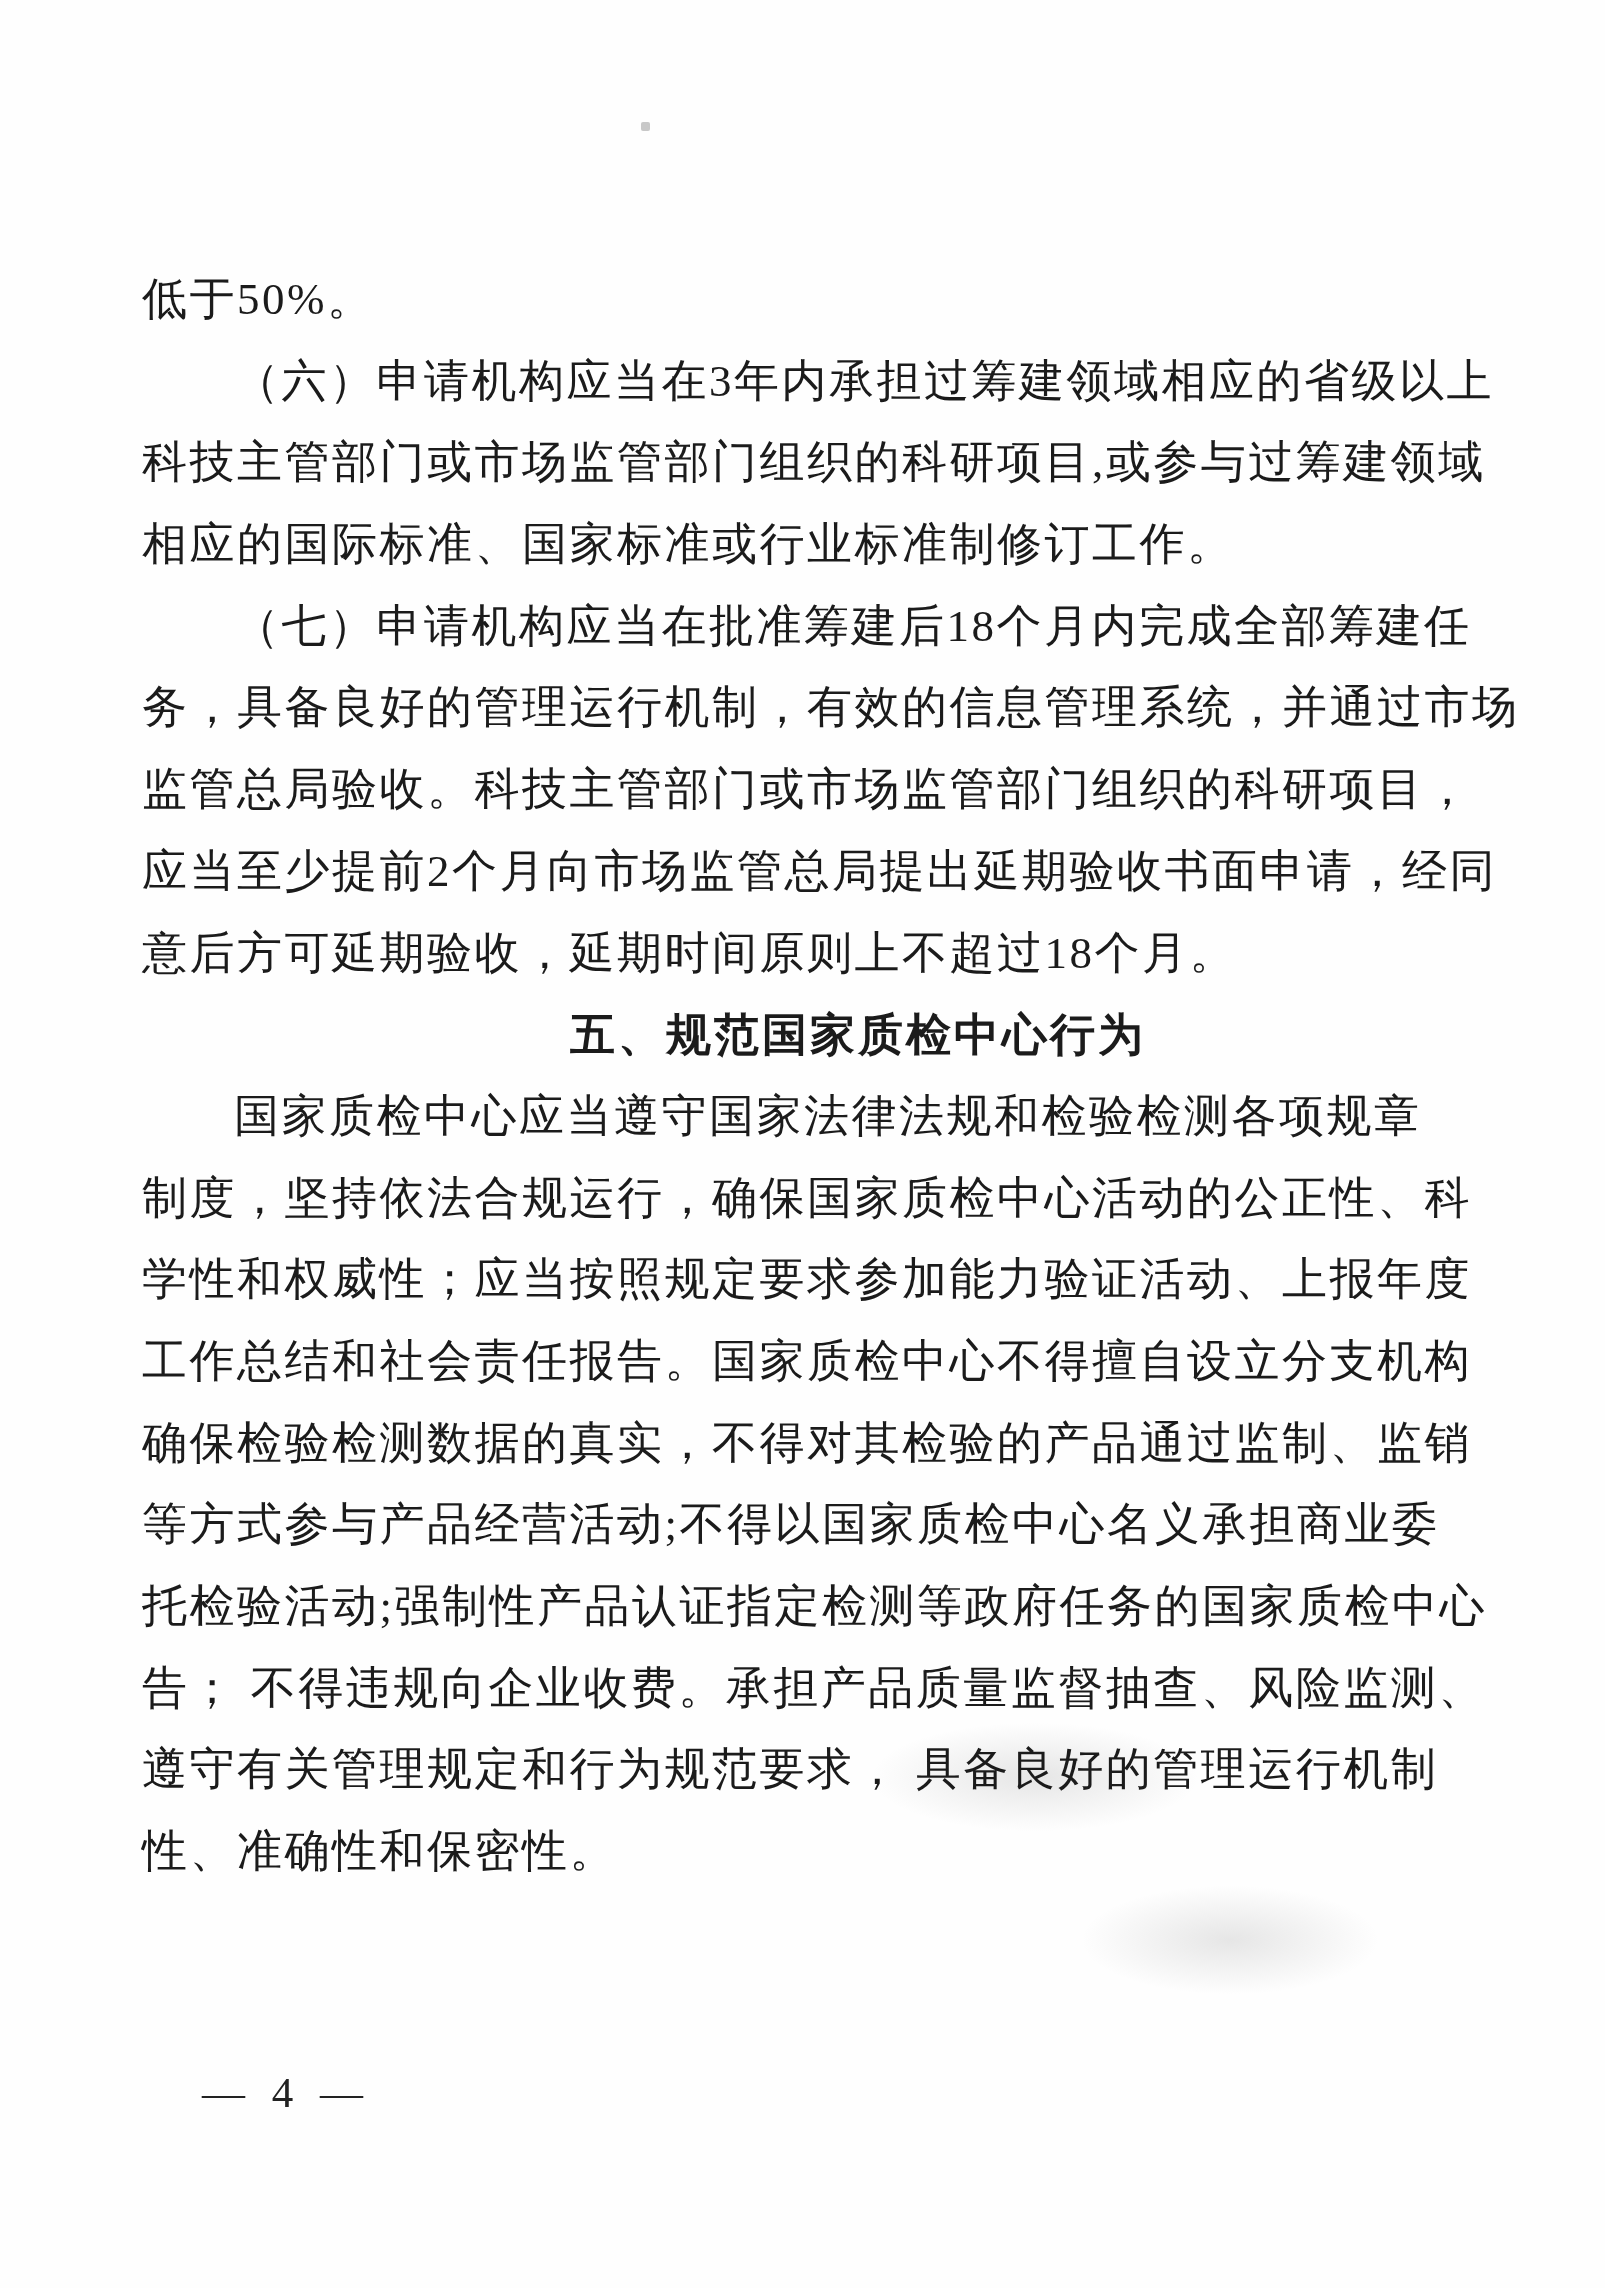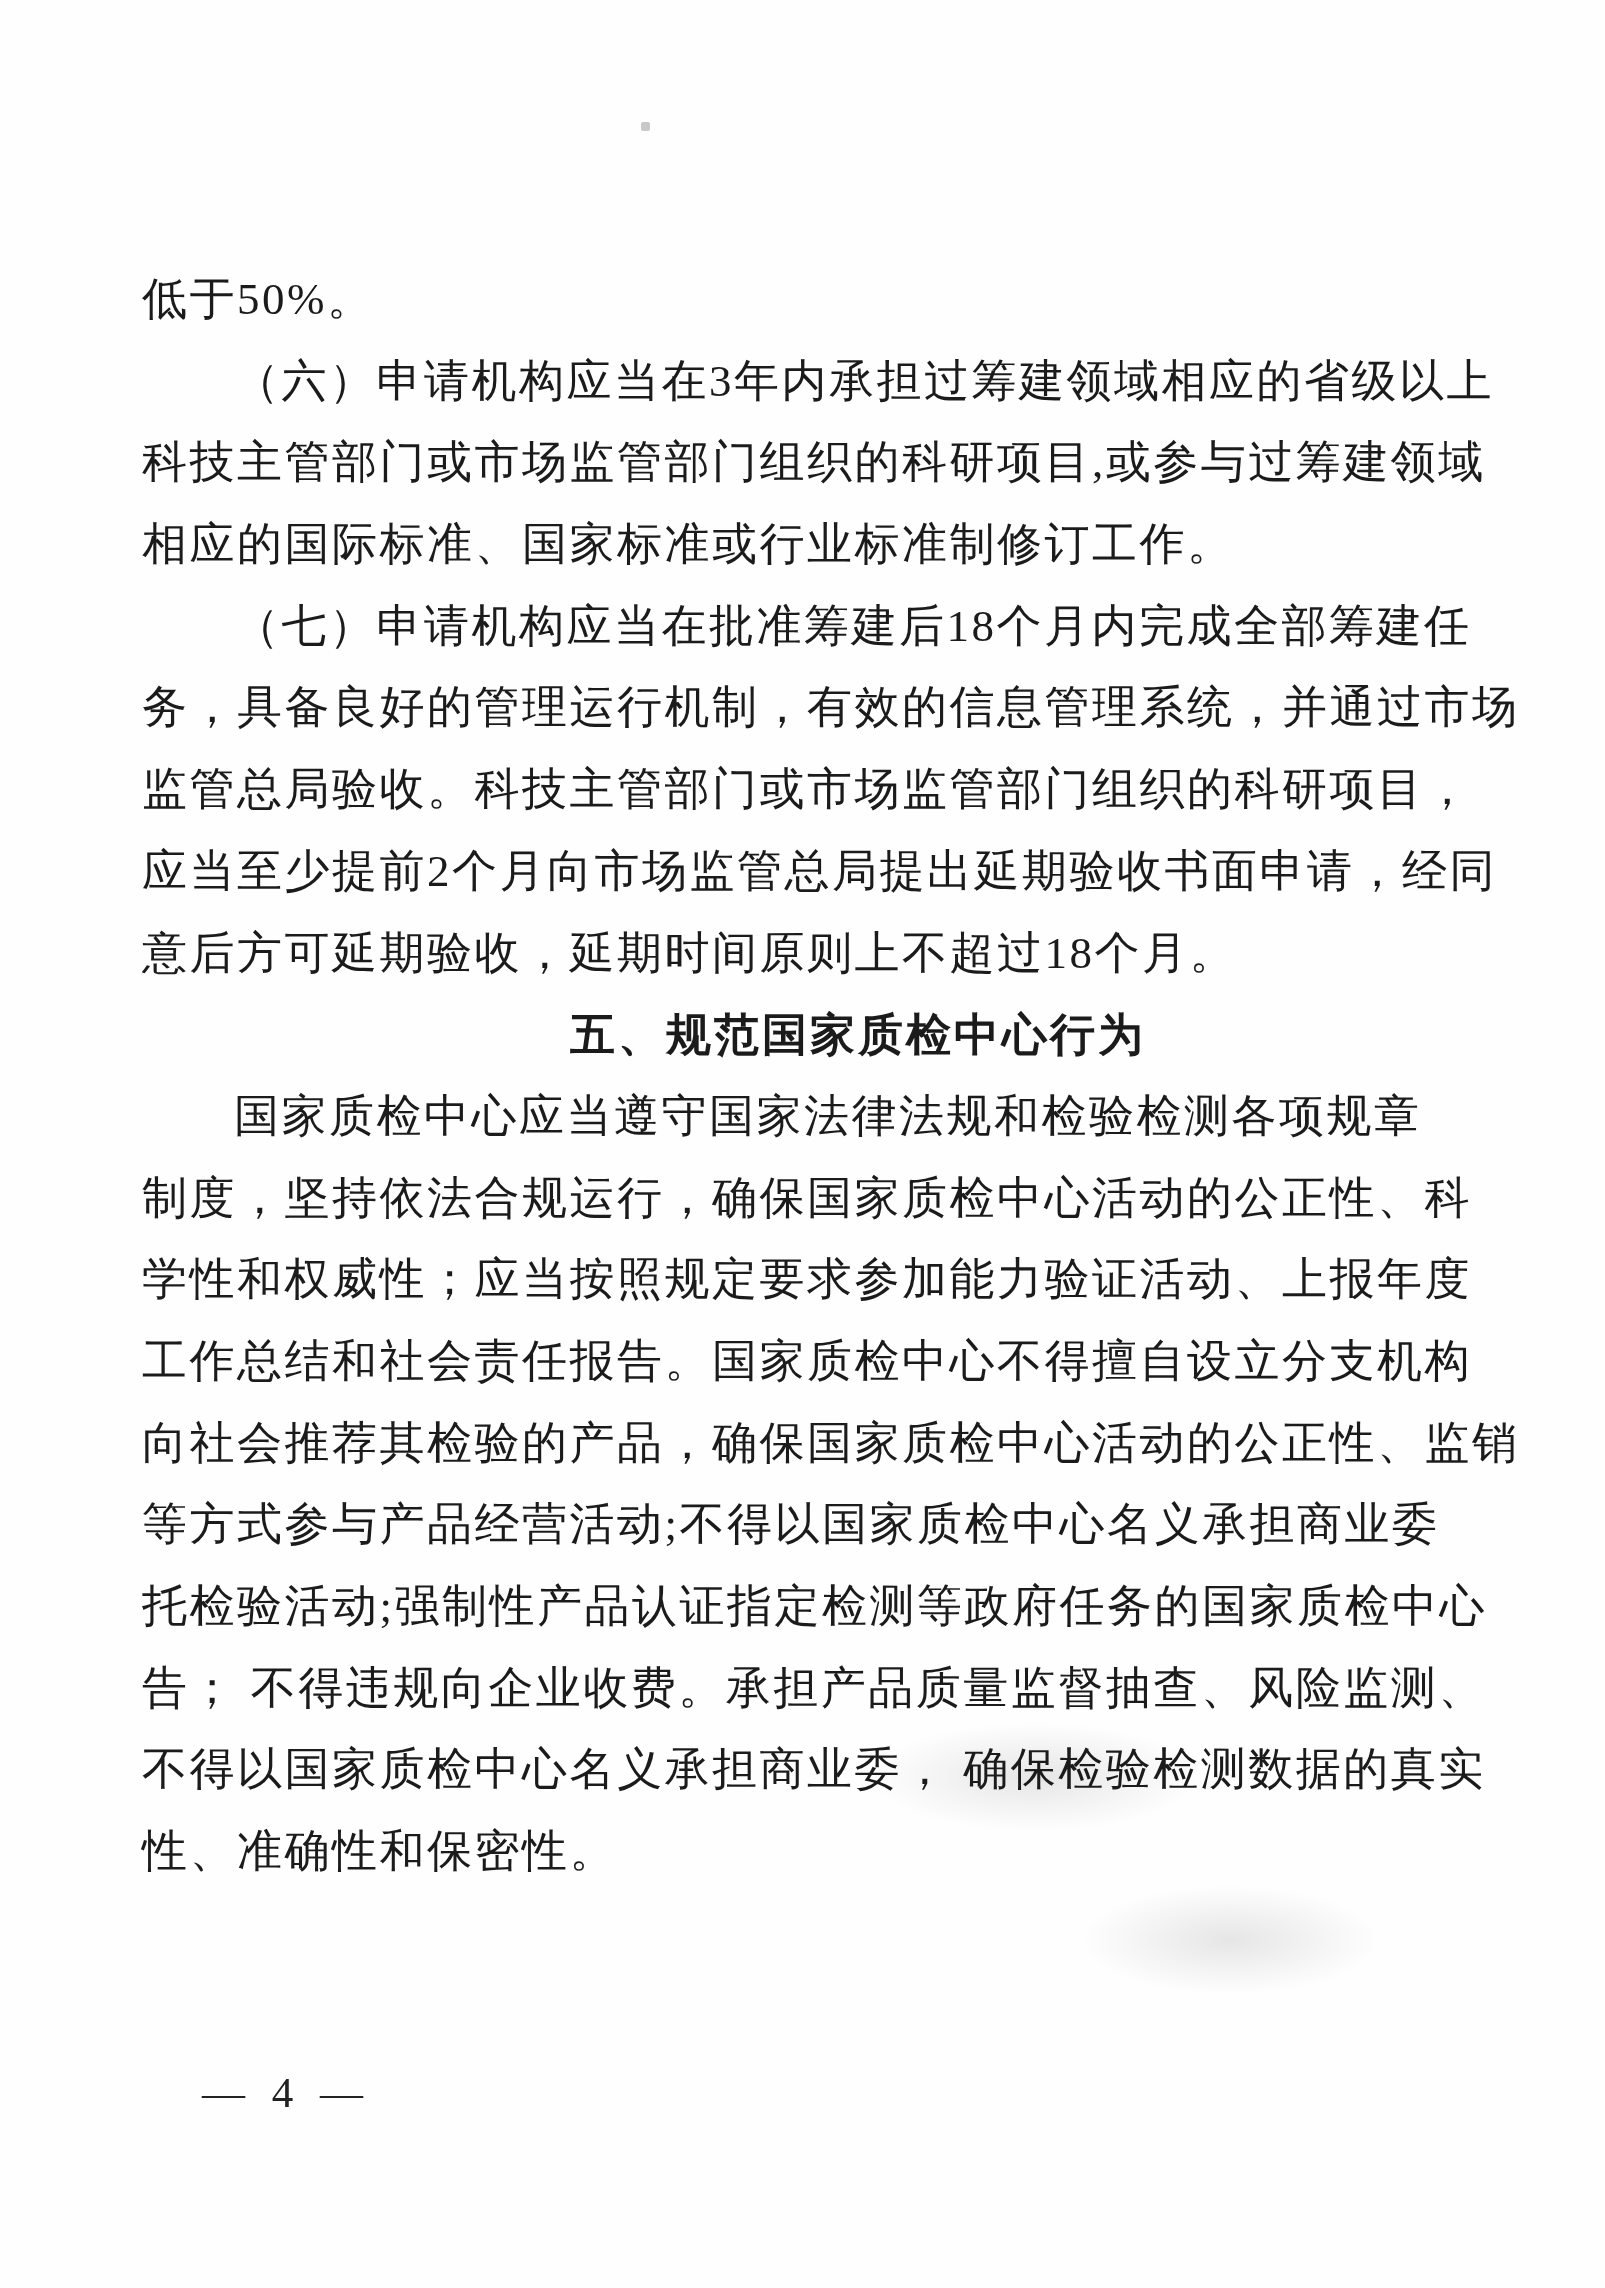--- a/index.html
+++ b/index.html
@@ -93,22 +93,22 @@
       <div class="line indent">（七）申请机构应当在批准筹建后18个月内完成全部筹建任</div>
       <div class="line">务，具备良好的管理运行机制，有效的信息管理系统，并通过市场</div>
       <div class="line">监管总局验收。科技主管部门或市场监管部门组织的科研项目，</div>
       <div class="line">应当至少提前2个月向市场监管总局提出延期验收书面申请，经同</div>
       <div class="line">意后方可延期验收，延期时间原则上不超过18个月。</div>
       <div class="line indent heading">五、规范国家质检中心行为</div>
       <div class="line indent">国家质检中心应当遵守国家法律法规和检验检测各项规章</div>
       <div class="line">制度，坚持依法合规运行，确保国家质检中心活动的公正性、科</div>
       <div class="line">学性和权威性；应当按照规定要求参加能力验证活动、上报年度</div>
       <div class="line">工作总结和社会责任报告。国家质检中心不得擅自设立分支机构</div>
-      <div class="line">向社会推荐其检验的产品，确保国家质检中心活动的公正性、监销</div>
+      <div class="line">确保检验检测数据的真实，不得对其检验的产品通过监制、监销</div>
       <div class="line">等方式参与产品经营活动;不得以国家质检中心名义承担商业委</div>
       <div class="line">托检验活动;强制性产品认证指定检测等政府任务的国家质检中心</div>
       <div class="line">告； 不得违规向企业收费。承担产品质量监督抽查、风险监测、</div>
-      <div class="line">不得以国家质检中心名义承担商业委， 确保检验检测数据的真实</div>
+      <div class="line">遵守有关管理规定和行为规范要求， 具备良好的管理运行机制</div>
       <div class="line">性、准确性和保密性。</div>
     </div>
 
   <div class="footer">— 4 —</div>
 </div>
 
 </body></html>

